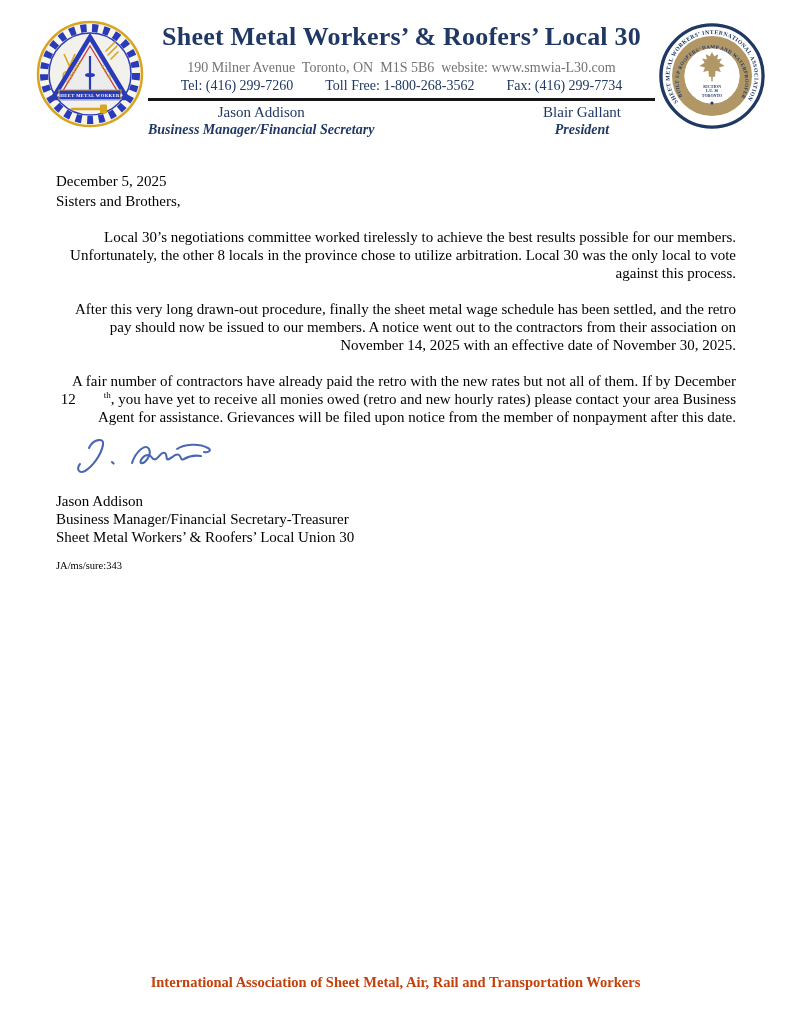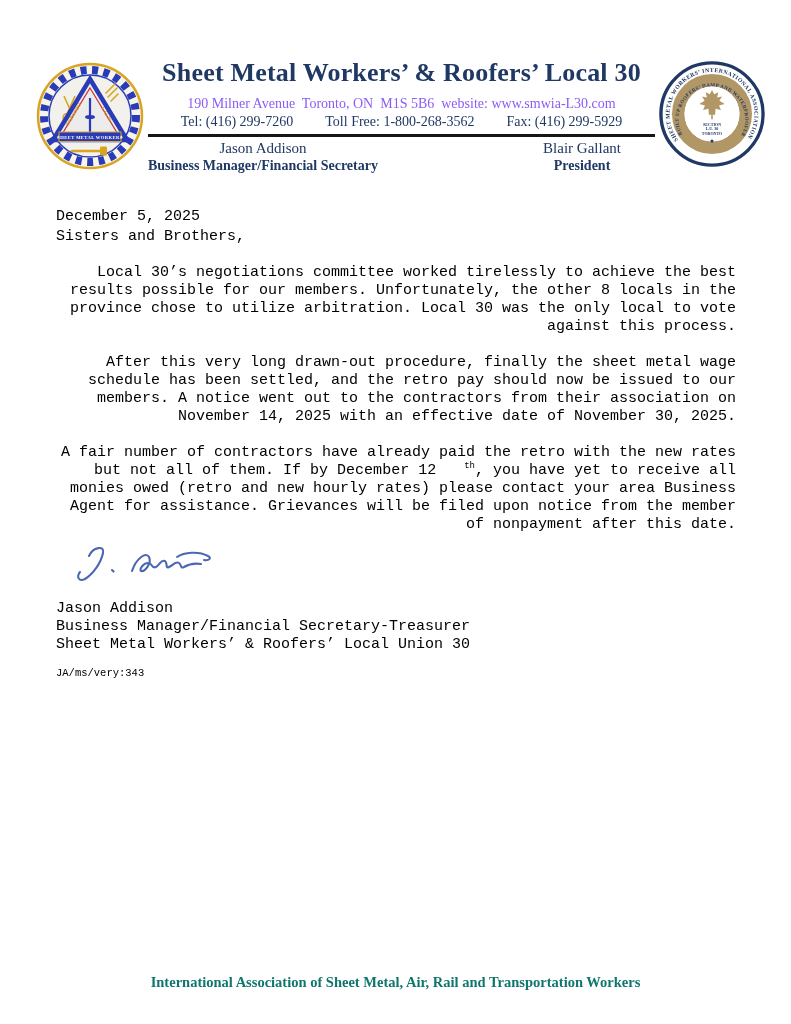--- a/index.html
+++ b/index.html
@@ -1,52 +1,52 @@
 <!DOCTYPE html>
 <html><head>
 <meta charset="utf-8">
 <style>
   html,body{margin:0;padding:0;background:#e9e9e9;}
   .page{
     width:791px;height:1024px;position:relative;background:#ffffff;
     font-family:"Liberation Serif", serif;color:#000;margin:0 auto;overflow:hidden;
   }
   
-  .header{display:flex;align-items:flex-end;padding:56px 26px 0 36px;}
+  .header{display:flex;align-items:flex-start;padding:20px 26px 0 36px;}
   .logo-box{flex:0 0 auto;}
   .header-center{flex:1 1 auto;text-align:center;padding:2px 4px 0 4px;min-width:0;}
   .org-title{
     font-size:26px;font-weight:bold;color:#1f3864;line-height:30px;
     letter-spacing:0.2px;white-space:nowrap;
   }
   .address-line{
-    font-size:14px;color:#8b5cf6;margin-top:7px;line-height:17px;white-space:pre;
+    font-size:14px;color:#737373;margin-top:7px;line-height:17px;white-space:pre;
   }
   .tel-line{font-size:14px;color:#1f3864;line-height:18px;margin-top:1px;}
   .tel-line span{display:inline-block;font-family:Liberation Serif, serif;}
   .tel-line .seg{margin:0 32px;}
   .header-divider{border:none;border-top:3px solid #161616;margin:3px 0 2px 0;}
   .officers{display:flex;justify-content:space-between;padding-right:34px;margin-top:1px;}
   .officer{text-align:center;color:#1f3864;}
   .officer .o-name{font-size:15px;line-height:18px;}
-  .officer .o-title{font-size:14px;font-weight:bold;line-height:17px;}
+  .officer .o-title{font-size:14px;font-style:italic;font-weight:bold;line-height:17px;}
   
-  .letter-body{padding:34px 55px 0 56px;font-size:15px;line-height:18px;font-family:Liberation Mono, monospace;}
+  .letter-body{padding:34px 55px 0 56px;font-size:15px;line-height:18px;}
   .letter-date{margin:0;}
   .salutation{margin:2px 0 0 0;}
   .para{margin:18px 0 0 0;text-align:right;}
   .para sup{font-size:9px;line-height:0;margin-left:28px;}
   .signature-wrap{margin:6px 0 0 6px;height:52px;}
   .sig-block{margin-top:8px;}
   .sig-block div{line-height:18px;}
   .reference{margin-top:13px;font-size:10.5px;line-height:13px;}
   
   .footer{
     position:absolute;left:0;right:0;bottom:33px;text-align:center;
-    font-size:14.5px;font-weight:bold;color:#0f766e;
+    font-size:14.5px;font-weight:bold;color:#c2410c;
   }
 </style>
 </head>
 <body>
 
 <div class="page">
 
   <div class="header">
 
     <div class="logo-box">
@@ -84,21 +84,21 @@
         <g>
           <path d="M36,89 h30" stroke="#d9a520" stroke-width="2.6" stroke-linecap="round" fill="none"></path>
           <rect x="64" y="84.5" width="7" height="9" rx="1.2" fill="#d9a520"></rect>
         </g>
       </svg>
     </div>
 
     <div class="header-center">
       <div class="org-title">Sheet Metal Workers’ &amp; Roofers’ Local 30</div>
       <div class="address-line">190 Milner Avenue  Toronto, ON  M1S 5B6  website: www.smwia-L30.com</div>
-      <div class="tel-line"><span>Tel: (416) 299-7260</span><span class="seg">Toll Free: 1-800-268-3562</span><span>Fax: (416) 299-5929</span></div>
+      <div class="tel-line"><span>Tel: (416) 299-7260</span><span class="seg">Toll Free: 1-800-268-3562</span><span>Fax: (416) 299-7734</span></div>
       <hr class="header-divider">
       <div class="officers">
         <div class="officer">
           <div class="o-name">Jason Addison</div>
           <div class="o-title">Business Manager/Financial Secretary</div>
         </div>
         <div class="officer">
           <div class="o-name">Blair Gallant</div>
           <div class="o-title">President</div>
         </div>
@@ -151,18 +151,18 @@
         </g>
       </svg>
     </div>
 
     <div class="sig-block">
       <div>Jason Addison</div>
       <div>Business Manager/Financial Secretary-Treasurer</div>
       <div>Sheet Metal Workers’ &amp; Roofers’ Local Union 30</div>
     </div>
 
-    <div class="reference">JA/ms/very:343</div>
+    <div class="reference">JA/ms/sure:343</div>
   </div>
 
   <div class="footer">International Association of Sheet Metal, Air, Rail and Transportation Workers</div>
 
 </div>
 
 </body></html>

